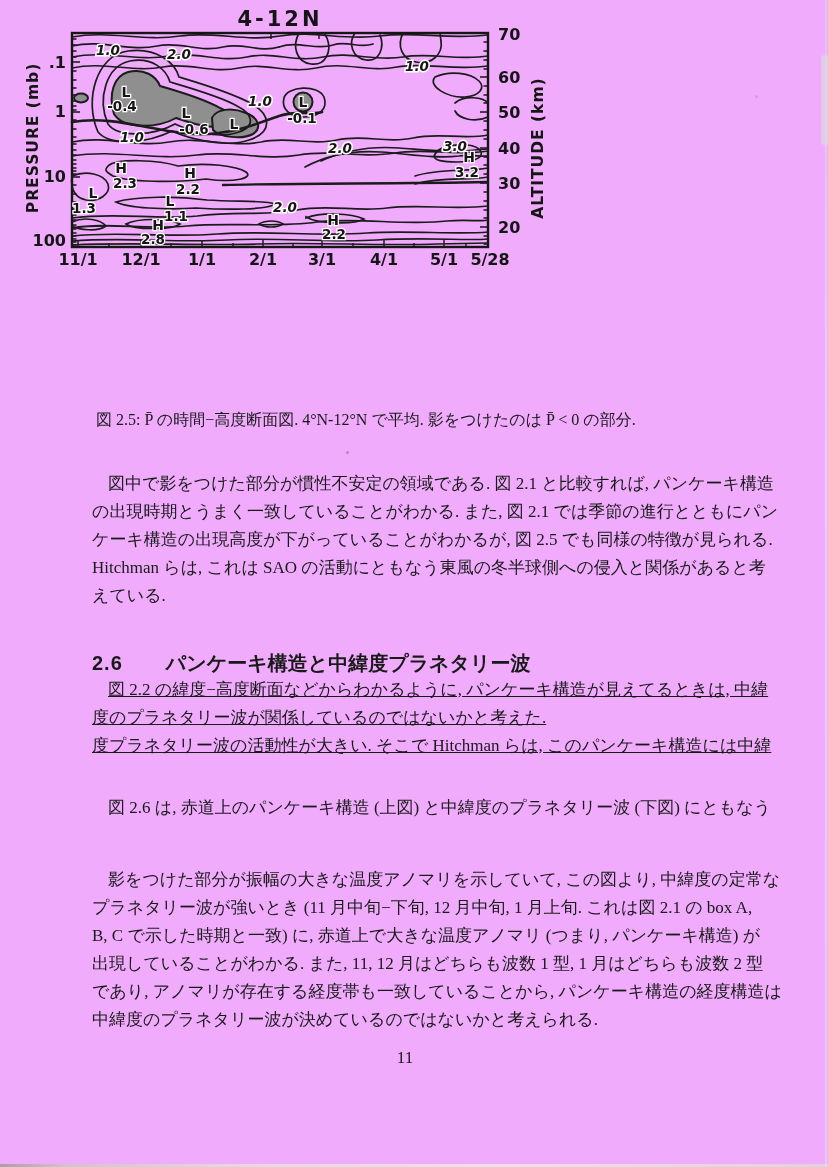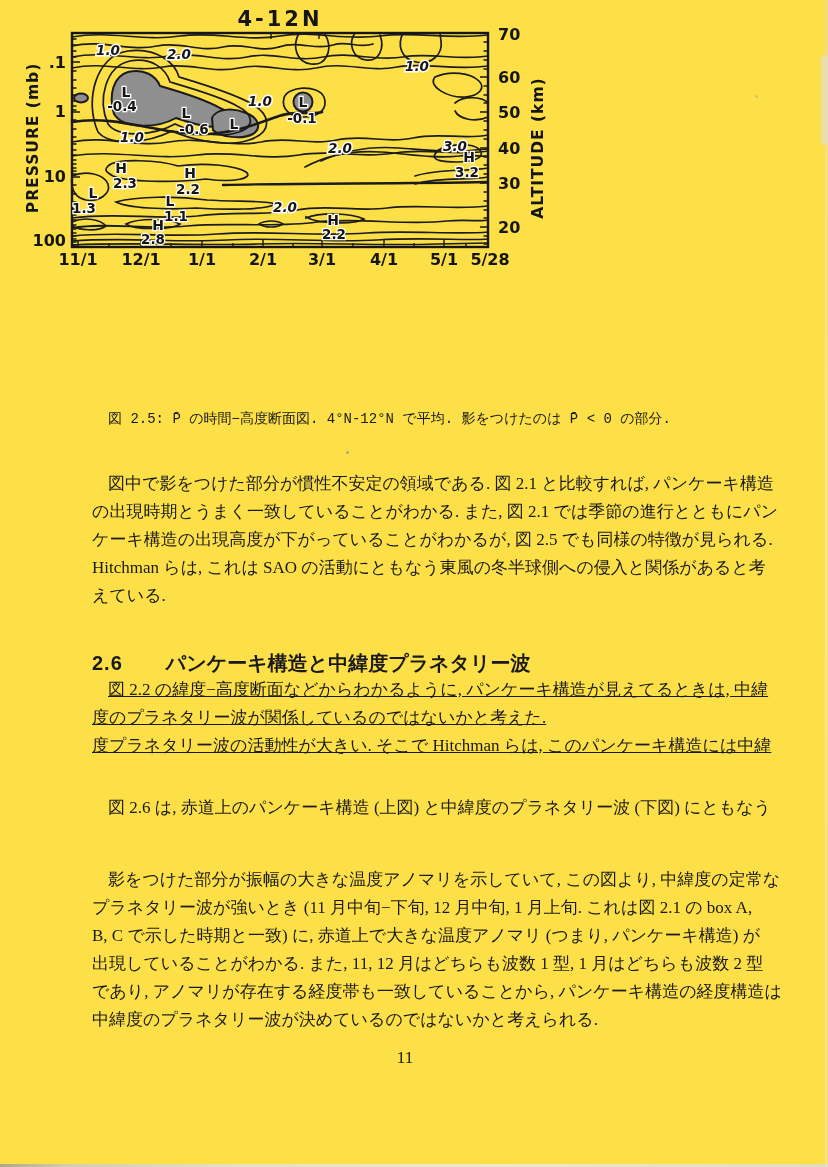--- a/index.html
+++ b/index.html
@@ -1,35 +1,35 @@
 <!DOCTYPE html>
 <html><head>
 <meta charset="utf-8">
 <style>
   html,body{margin:0;padding:0;background:#efefef;}
   .page{
     position:relative;width:828px;height:1167px;margin:0 auto;
-    background:#fde047;overflow:hidden;color:#191919;
+    background:#f0abfc;overflow:hidden;color:#191919;
     font-family:"Liberation Serif","DejaVu Serif",serif;
   }
   
   .fig-svg{position:absolute;left:0;top:0;}
   .fig-svg text{fill:#151515;}
   .figtitle{font-family:"DejaVu Sans",sans-serif;font-weight:700;font-size:21px;letter-spacing:3px;}
   .axlab{font-family:"DejaVu Sans",sans-serif;font-weight:700;font-size:15.5px;letter-spacing:1px;}
   .tick{font-family:"DejaVu Sans",sans-serif;font-weight:700;font-size:16px;}
   .clab{font-family:"DejaVu Sans",sans-serif;font-weight:700;font-style:italic;font-size:13.5px;
         paint-order:stroke;stroke:#fffefd;stroke-width:3px;}
   .hl{font-family:"DejaVu Sans",sans-serif;font-weight:700;font-style:normal;font-size:14px;
       paint-order:stroke;stroke:#fffefd;stroke-width:2.5px;}
   .hlv{font-family:"DejaVu Sans",sans-serif;font-weight:700;font-style:normal;font-size:13.5px;
       paint-order:stroke;stroke:#fffefd;stroke-width:2.5px;}
   .noStroke{stroke:none;}
   
-  .caption{position:absolute;left:108px;top:410px;font-size:14px;white-space:nowrap;font-family:Liberation Mono, monospace;}
+  .caption{position:absolute;left:96px;top:410px;font-size:16px;white-space:nowrap;}
   .para{position:absolute;left:92px;width:652px;font-size:17px;line-height:28px;}
   .para .line{white-space:nowrap;}
   .para .indent{padding-left:16px;}
   .heading{
     position:absolute;left:92px;top:650px;font-family:"Liberation Sans","DejaVu Sans",sans-serif;
     font-weight:700;font-size:20px;white-space:nowrap;
   }
   .heading .num{margin-right:43px;letter-spacing:1px;}
   .pagenum{position:absolute;left:0;top:1048px;width:810px;text-align:center;font-size:17px;}
   

